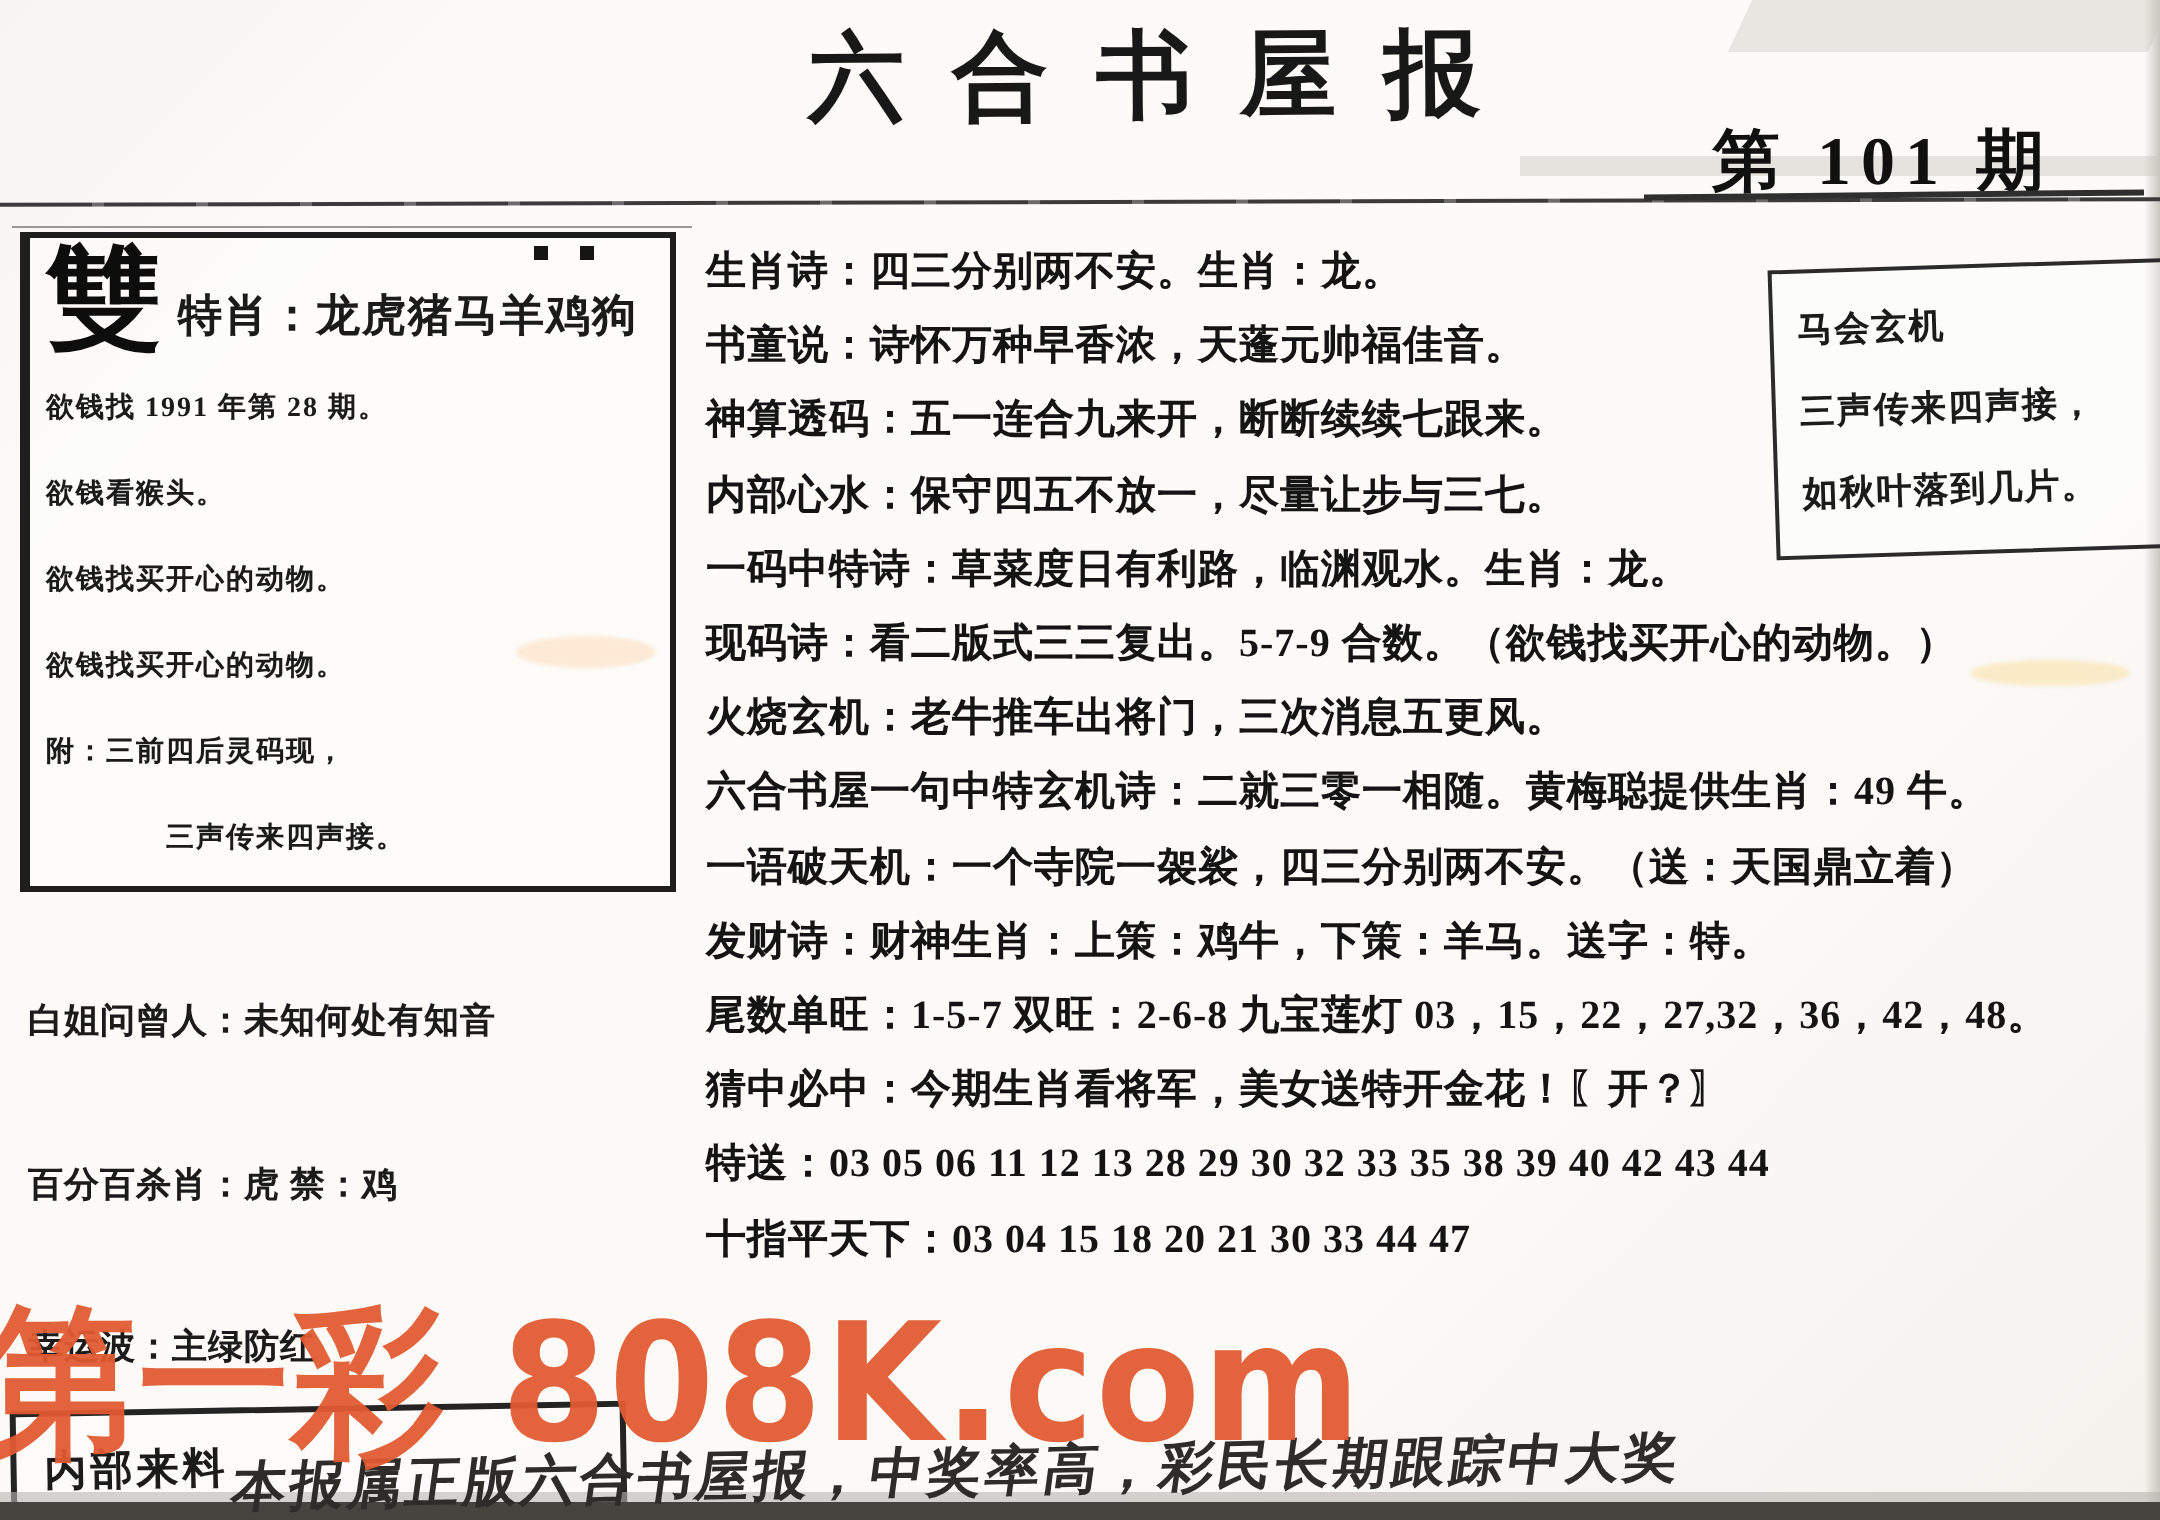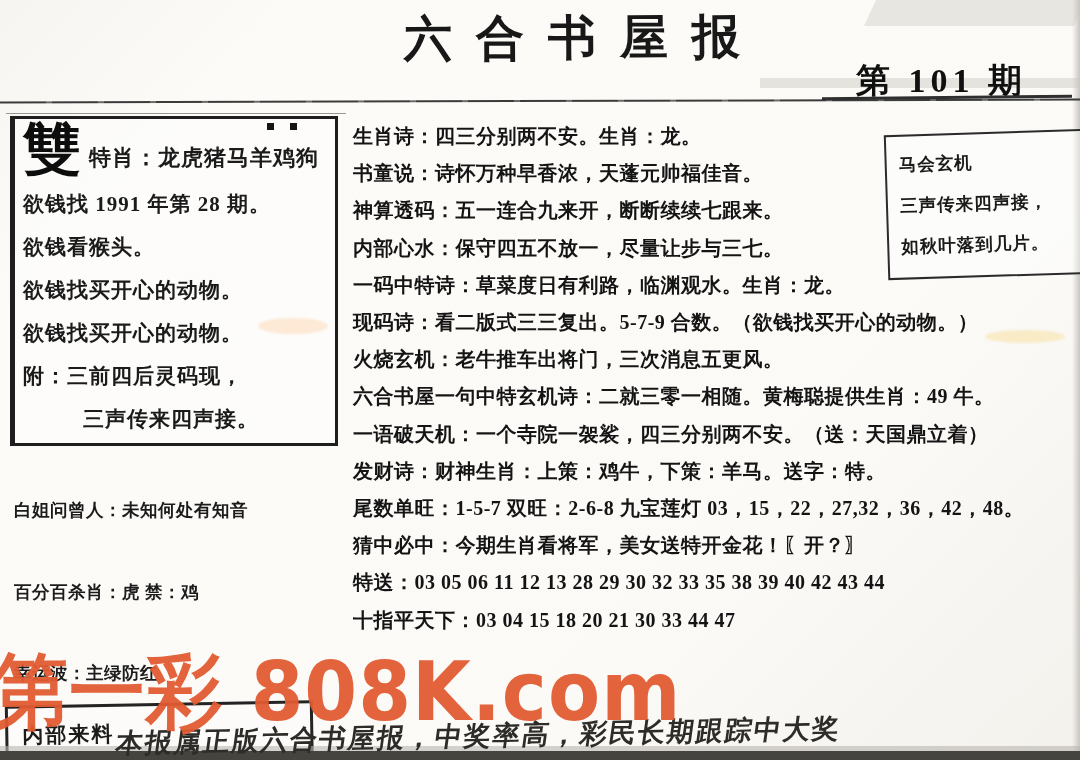--- a/index.html
+++ b/index.html
@@ -42,21 +42,21 @@
   .left-col{position:absolute;left:10px;top:116px;width:328px;}
   .box1{
     position:relative;border:3px solid #1e1e1e;border-left-width:5px;
     padding:4px 6px 8px 8px;height:312px;background:rgba(255,255,255,.35);
   }
   .dots{position:absolute;top:4px;left:252px;display:flex;gap:16px;}
   .dots i{width:7px;height:7px;background:#151515;display:block;}
   .box1-first{display:flex;align-items:flex-end;gap:8px;margin-bottom:6px;}
   .big-char{font-size:58px;line-height:54px;font-weight:900;color:#0d0d0d;}
   .box1-headline{font-size:22px;font-weight:bold;letter-spacing:1px;padding-bottom:4px;white-space:nowrap;text-align:center;}
-  .box1 .bline{font-size:21px;font-weight:bold;line-height:43px;letter-spacing:1px;white-space:nowrap;}
+  .box1 .bline{font-size:14px;font-weight:bold;line-height:43px;letter-spacing:1px;white-space:nowrap;}
   .box1 .indent{padding-left:60px;}
 
   .mid-sec{margin-top:10px;padding-left:4px;}
   .mid-sec .mline{font-size:17.5px;font-weight:bold;line-height:33.5px;letter-spacing:.5px;white-space:nowrap;margin-top:48px;}
 
   .box2{
     margin-top:12px;margin-left:-4px;width:278px;
     border:3px solid #242424;padding:8px 10px 10px 14px;
     transform:rotate(-1deg);background:rgba(255,255,255,.3);
   }

